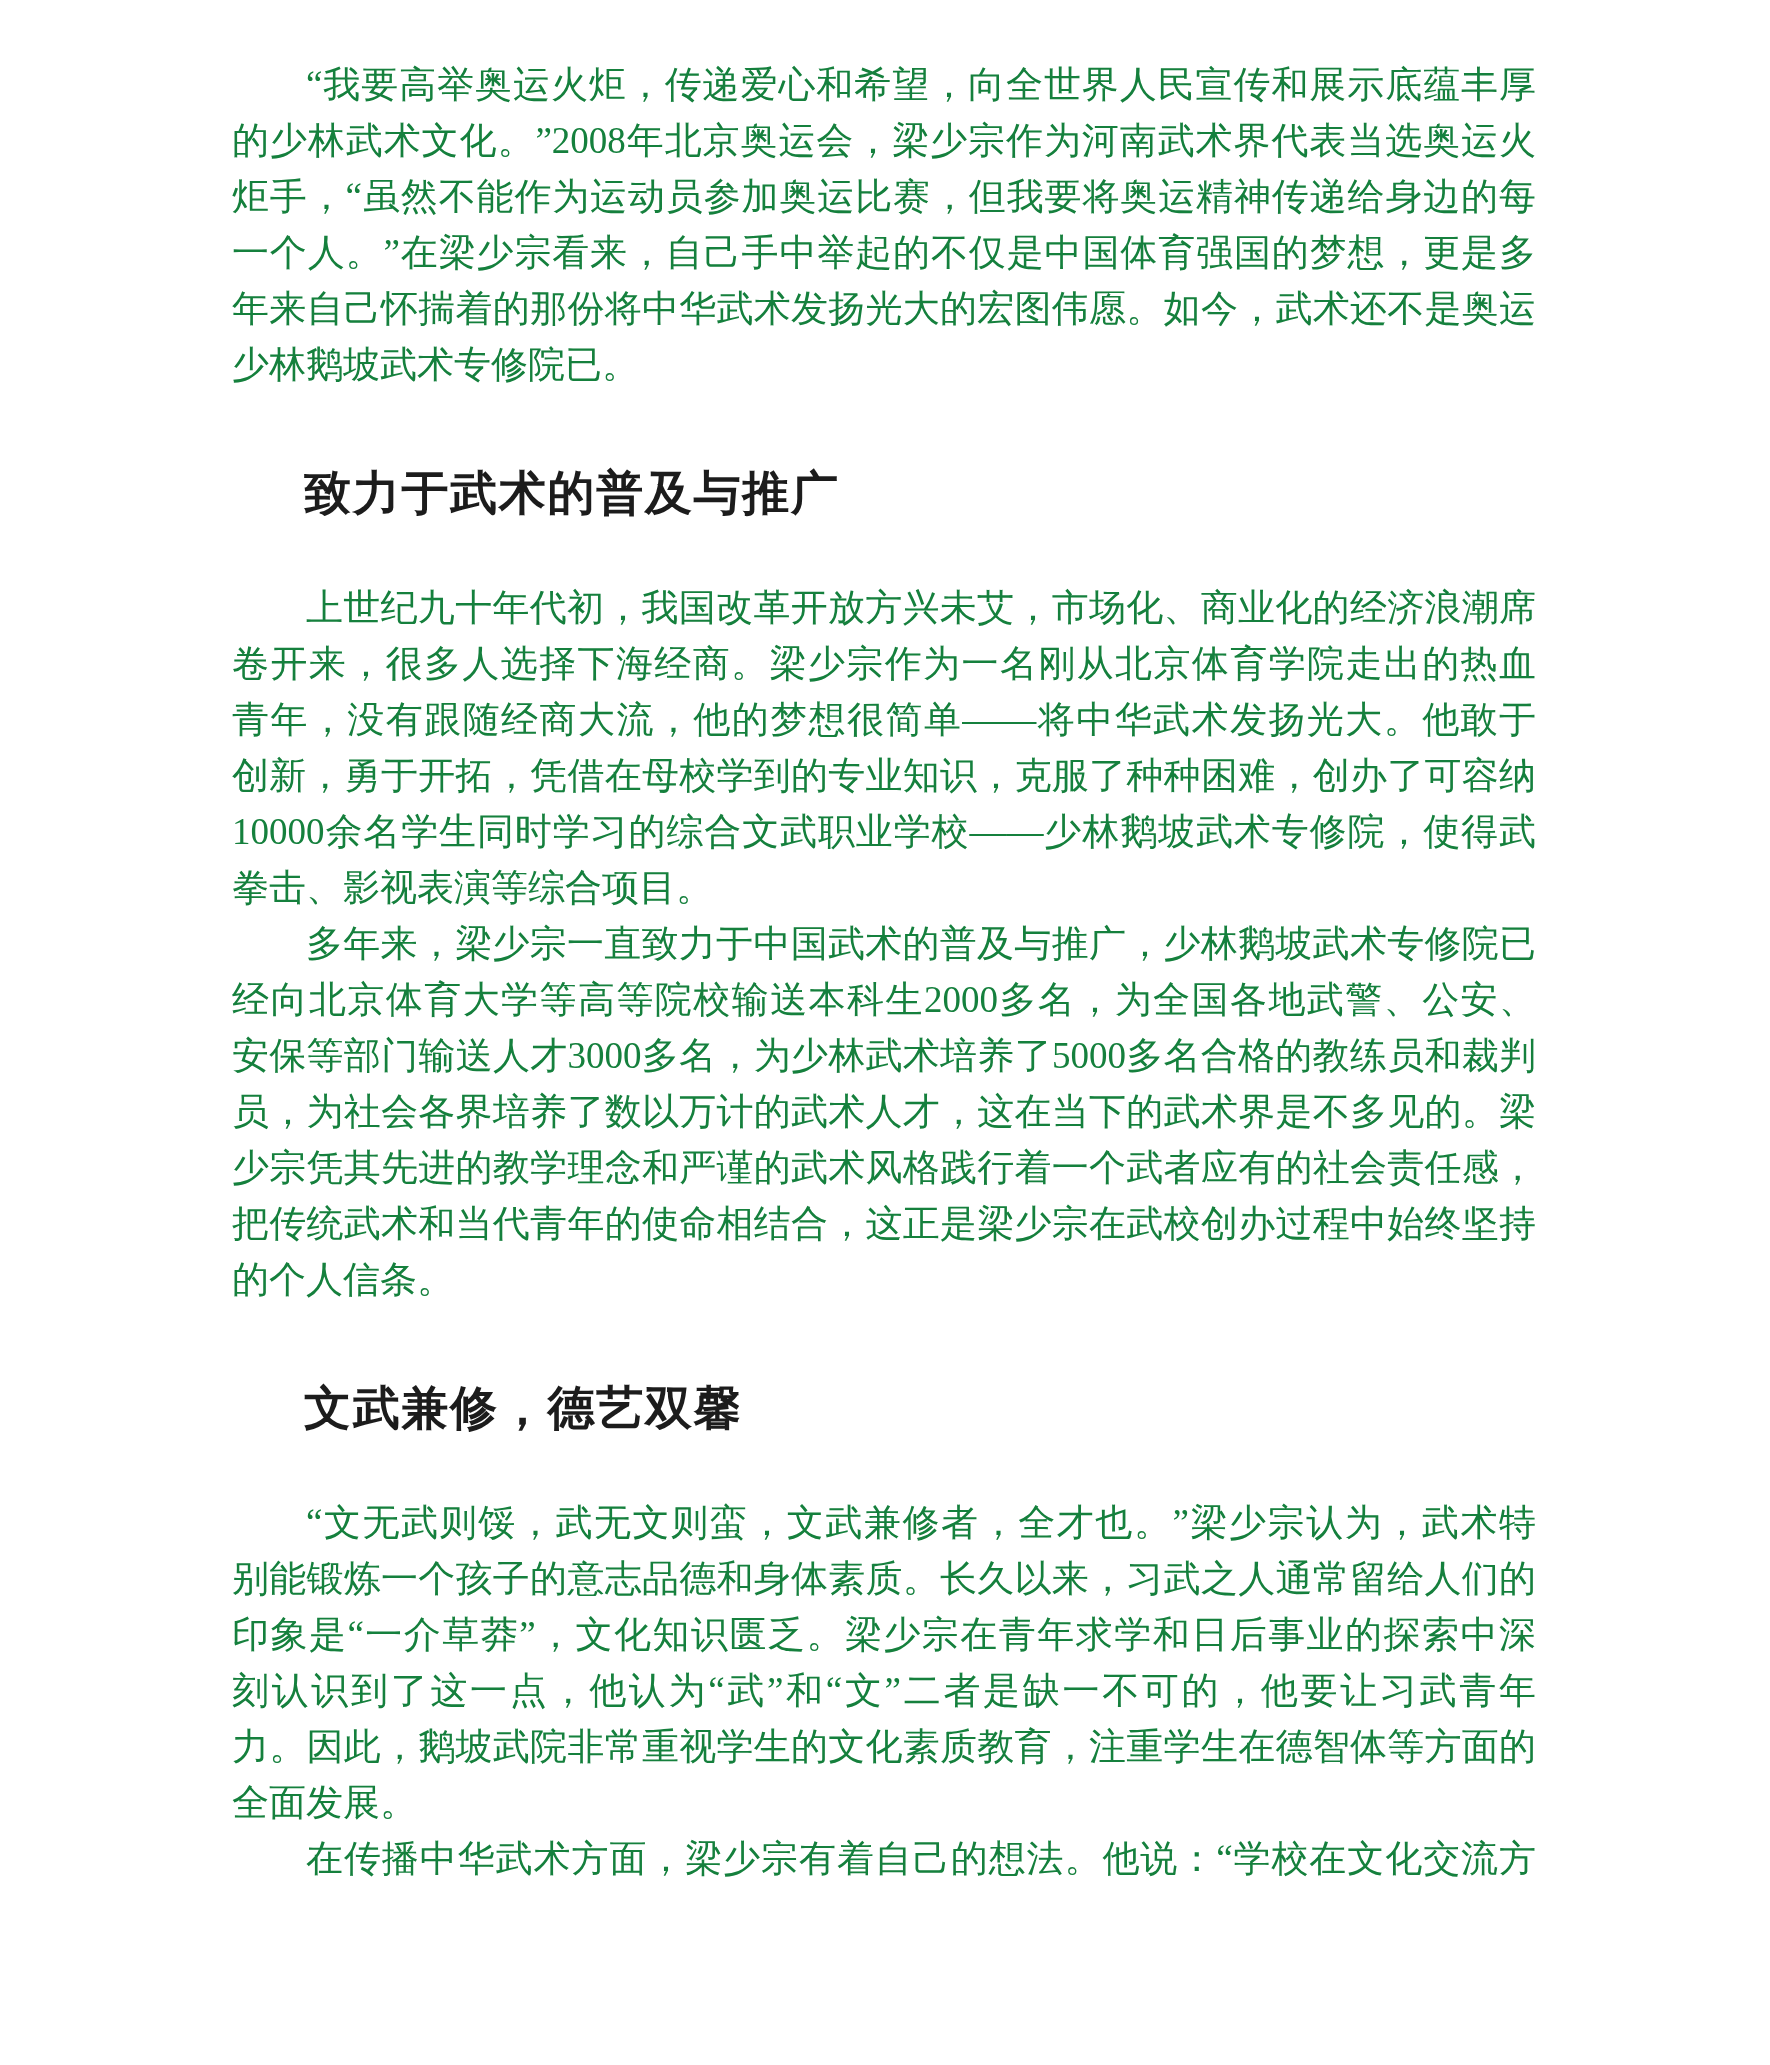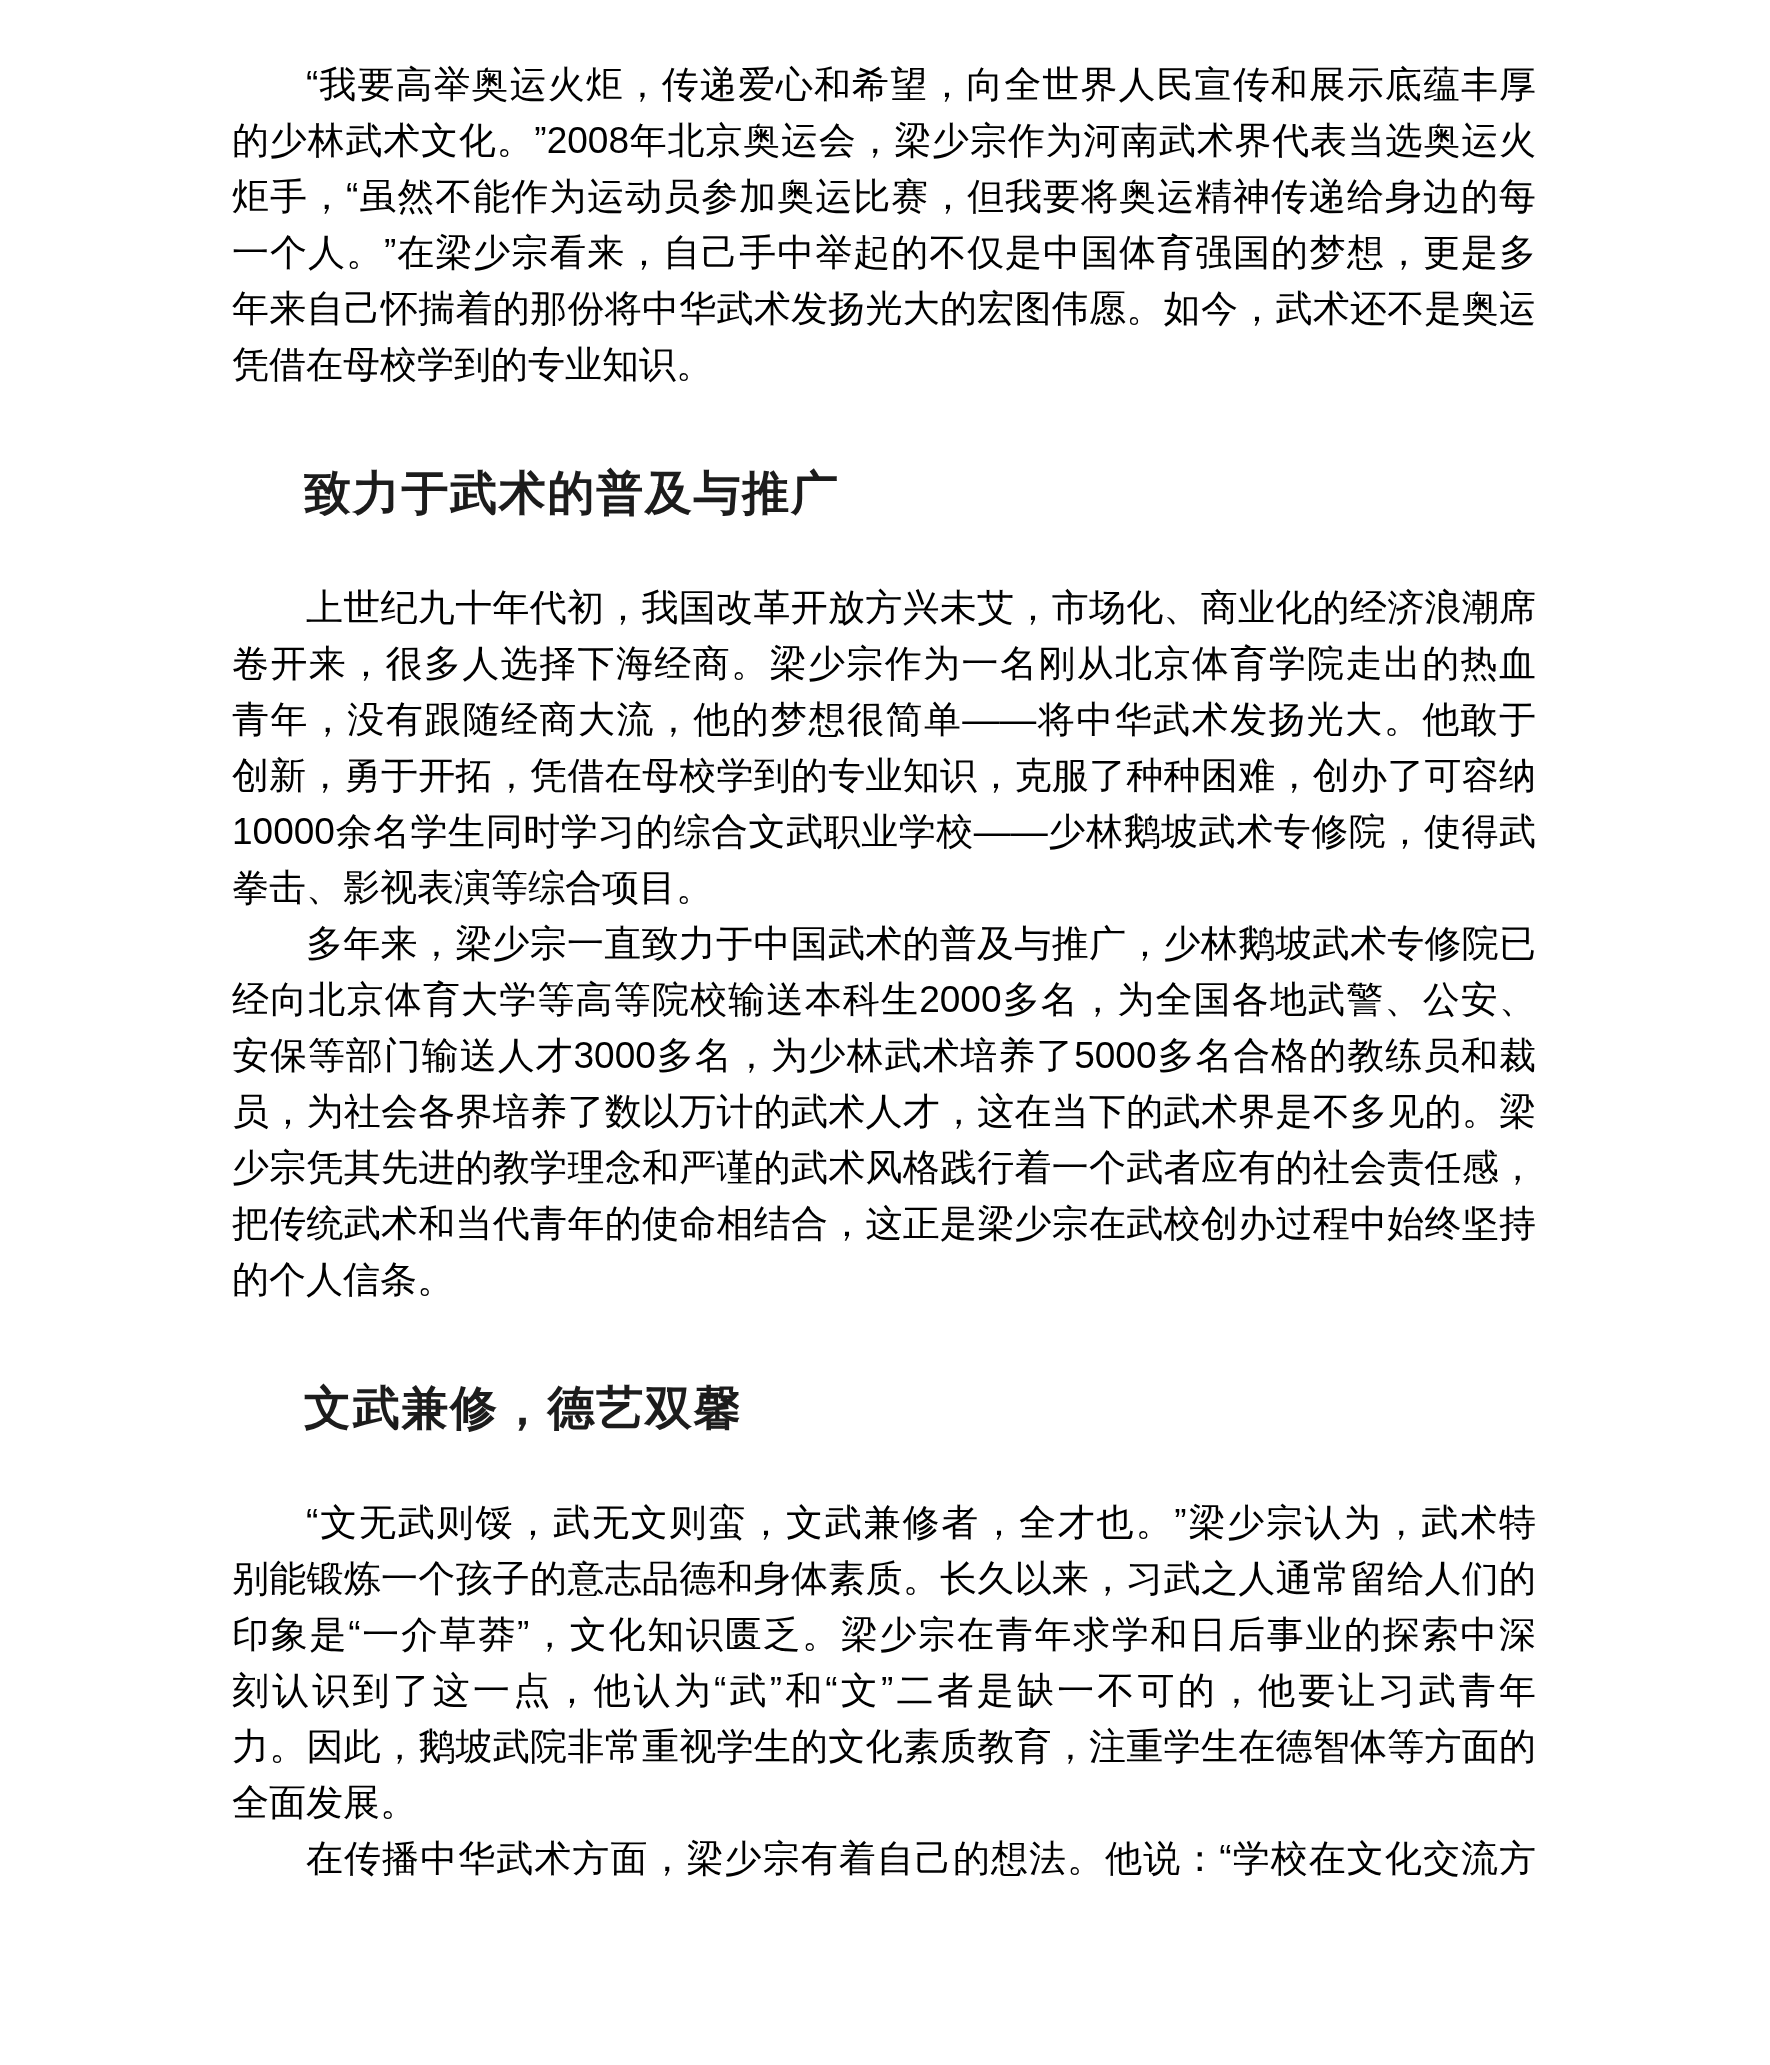--- a/index.html
+++ b/index.html
@@ -13,28 +13,28 @@
     background: #ffffff;
     overflow: hidden;
   }
   .article {
     padding: 57px 235px 0 232px; 
   }
   .para {
     margin: 0;
   }
   .line {
-    font-family: Liberation Sans, sans-serif;
+    font-family: Liberation Serif, serif;
     font-size: 37px;
     height: 56px;
     line-height: 56px;
     overflow: hidden;
     text-align: justify;
     text-align-last: justify;
-    color: #000000;
+    color: #15803d;
   }
   .line.first {
     text-indent: 2em;
   }
   .line.short {
     text-align-last: left;
   }
   .heading {
     font-family: "DejaVu Sans", "Liberation Sans", sans-serif;
     font-weight: 700;
@@ -51,21 +51,21 @@
 <body style="background: rgb(255, 255, 255);">
 
 <div class="page">
   <main class="article" id="article" style="color: rgb(28, 28, 28);">
       <div class="para">
         <div class="line first">“我要高举奥运火炬，传递爱心和希望，向全世界人民宣传和展示底蕴丰厚</div>
         <div class="line">的少林武术文化。”2008年北京奥运会，梁少宗作为河南武术界代表当选奥运火</div>
         <div class="line">炬手，“虽然不能作为运动员参加奥运比赛，但我要将奥运精神传递给身边的每</div>
         <div class="line">一个人。”在梁少宗看来，自己手中举起的不仅是中国体育强国的梦想，更是多</div>
         <div class="line">年来自己怀揣着的那份将中华武术发扬光大的宏图伟愿。如今，武术还不是奥运</div>
-        <div class="line short">凭借在母校学到的专业知识。</div>
+        <div class="line short">少林鹅坡武术专修院已。</div>
       </div>
       <div class="heading">致力于武术的普及与推广</div>
       <div class="para">
         <div class="line first">上世纪九十年代初，我国改革开放方兴未艾，市场化、商业化的经济浪潮席</div>
         <div class="line">卷开来，很多人选择下海经商。梁少宗作为一名刚从北京体育学院走出的热血</div>
         <div class="line">青年，没有跟随经商大流，他的梦想很简单——将中华武术发扬光大。他敢于</div>
         <div class="line">创新，勇于开拓，凭借在母校学到的专业知识，克服了种种困难，创办了可容纳</div>
         <div class="line">10000余名学生同时学习的综合文武职业学校——少林鹅坡武术专修院，使得武</div>
         <div class="line short">拳击、影视表演等综合项目。</div>
       </div>

